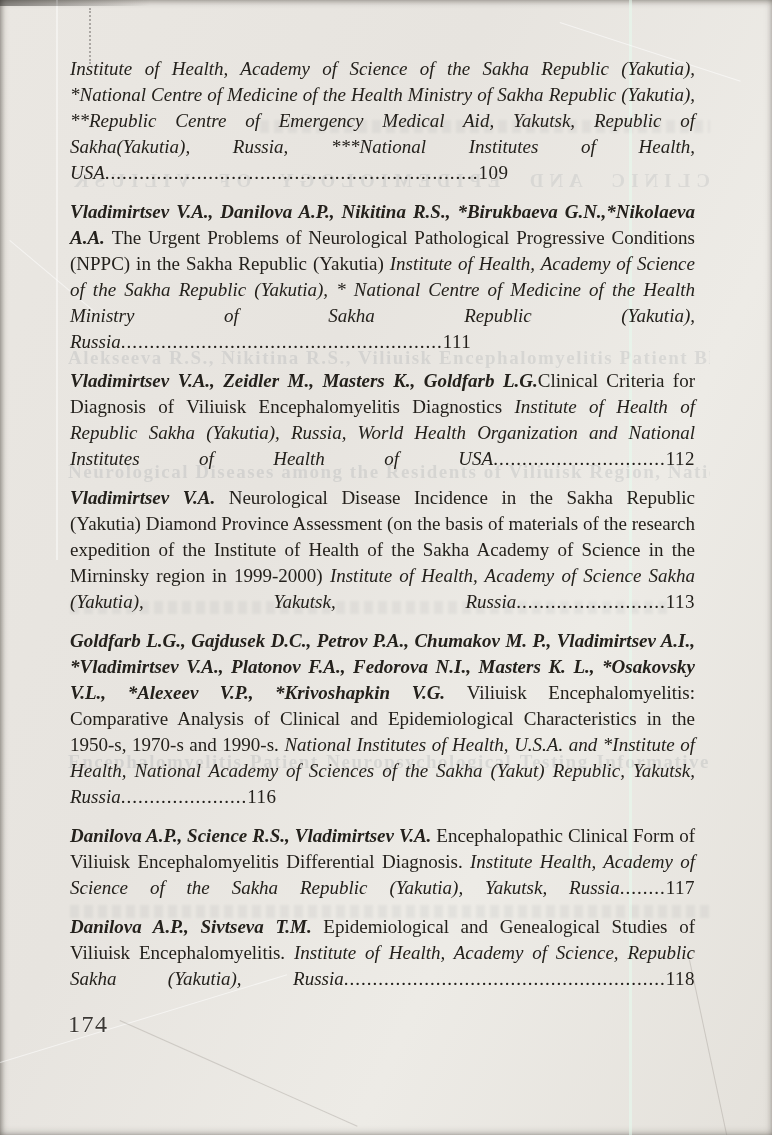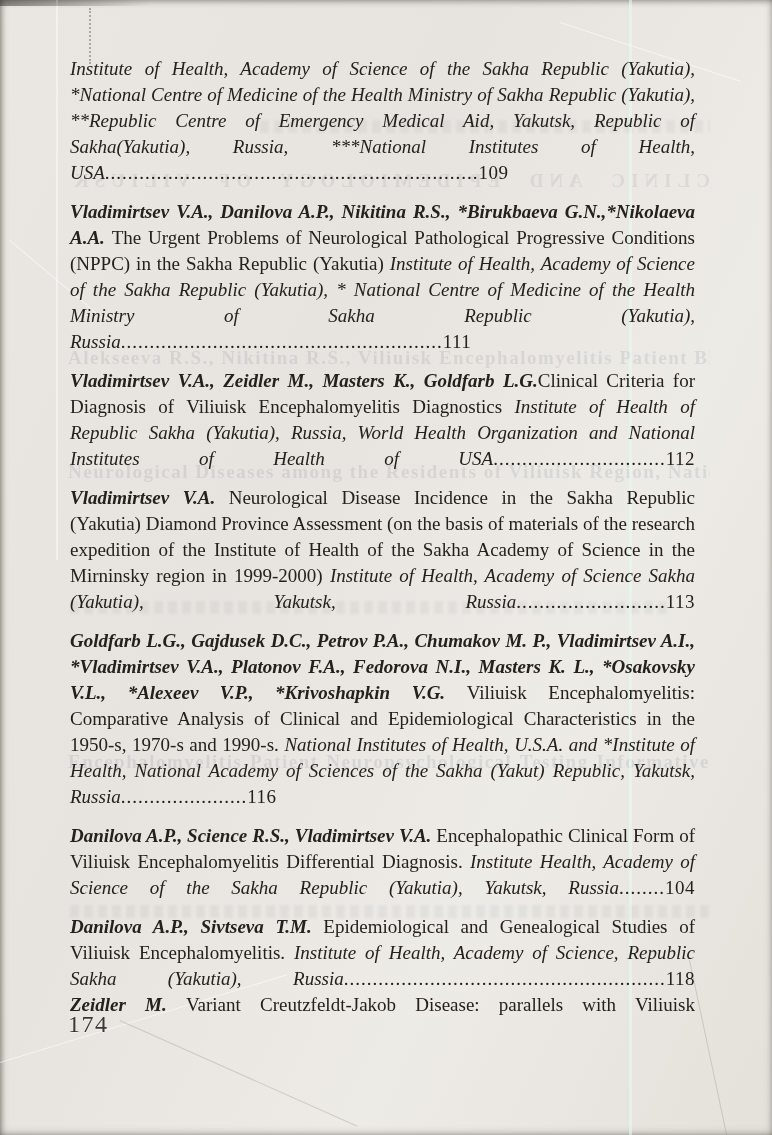--- a/index.html
+++ b/index.html
@@ -86,21 +86,20 @@
   <div class="scratch dark" style="left:690px; top:960px;  width:220px; transform:rotate(78deg);"></div>
   <div class="scratch" style="left:10px;  top:240px;  width:120px; transform:rotate(40deg);"></div>
 
   <main class="toc-column">
     <div id="entries">
         <p class="entry"><span class="affil">Institute of Health, Academy of Science of the Sakha Republic (Yakutia), *National Centre of Medicine of the Health Ministry of Sakha Republic (Yakutia), **Republic Centre of Emergency Medical Aid, Yakutsk, Republic of Sakha(Yakutia), Russia, ***National Institutes of Health, USA</span><span class="leader">.................................................................</span><span class="pagenum">109</span></p>
         <p class="entry"><span class="authors">Vladimirtsev V.A., Danilova A.P., Nikitina R.S., *Birukbaeva G.N.,*Nikolaeva A.A. </span><span class="title">The Urgent Problems of Neurological Pathological Progressive Conditions (NPPC) in the Sakha Republic (Yakutia) </span><span class="affil">Institute of Health, Academy of Science of the Sakha Republic (Yakutia), * National Centre of Medicine of the Health Ministry of Sakha Republic (Yakutia), Russia</span><span class="leader">........................................................</span><span class="pagenum">111</span></p>
         <p class="entry"><span class="authors">Vladimirtsev V.A., Zeidler M., Masters K., Goldfarb L.G.</span><span class="title">Clinical Criteria for Diagnosis of Viliuisk Encephalomyelitis Diagnostics </span><span class="affil">Institute of Health of Republic Sakha (Yakutia), Russia, World Health Organization and National Institutes of Health of USA</span><span class="leader">..............................</span><span class="pagenum">112</span></p>
         <p class="entry"><span class="authors">Vladimirtsev V.A. </span><span class="title">Neurological Disease Incidence in the Sakha Republic (Yakutia) Diamond Province Assessment (on the basis of materials of the research expedition of the Institute of Health of the Sakha Academy of Science in the Mirninsky region in 1999-2000) </span><span class="affil">Institute of Health, Academy of Science Sakha (Yakutia), Yakutsk, Russia</span><span class="leader">..........................</span><span class="pagenum">113</span></p>
         <p class="entry"><span class="authors">Goldfarb L.G., Gajdusek D.C., Petrov P.A., Chumakov M. P., Vladimirtsev A.I., *Vladimirtsev V.A., Platonov F.A., Fedorova N.I., Masters K. L., *Osakovsky V.L., *Alexeev V.P., *Krivoshapkin V.G. </span><span class="title">Viliuisk Encephalomyelitis: Comparative Analysis of Clinical and Epidemiological Characteristics in the 1950-s, 1970-s and 1990-s. </span><span class="affil">National Institutes of Health, U.S.A. and *Institute of Health, National Academy of Sciences of the Sakha (Yakut) Republic, Yakutsk, Russia</span><span class="leader">......................</span><span class="pagenum">116</span></p>
-        <p class="entry"><span class="authors">Danilova A.P., Science R.S., Vladimirtsev V.A. </span><span class="title">Encephalopathic Clinical Form of Viliuisk Encephalomyelitis Differential Diagnosis. </span><span class="affil">Institute Health, Academy of Science of the Sakha Republic (Yakutia), Yakutsk, Russia</span><span class="leader">........</span><span class="pagenum">104</span></p>
+        <p class="entry"><span class="authors">Danilova A.P., Science R.S., Vladimirtsev V.A. </span><span class="title">Encephalopathic Clinical Form of Viliuisk Encephalomyelitis Differential Diagnosis. </span><span class="affil">Institute Health, Academy of Science of the Sakha Republic (Yakutia), Yakutsk, Russia</span><span class="leader">........</span><span class="pagenum">117</span></p>
         <p class="entry tight"><span class="authors">Danilova A.P., Sivtseva T.M. </span><span class="title">Epidemiological and Genealogical Studies of Viliuisk Encephalomyelitis. </span><span class="affil">Institute of Health, Academy of Science, Republic Sakha (Yakutia), Russia</span><span class="leader">........................................................</span><span class="pagenum">118</span></p>
-        <p class="entry tight"><span class="authors">Zeidler M. </span><span class="title">Variant Creutzfeldt-Jakob Disease: parallels with Viliuisk</span></p>
       </div>
   </main>
 
   <div class="folio">174</div>
 
 </div>
 
 </body></html>

